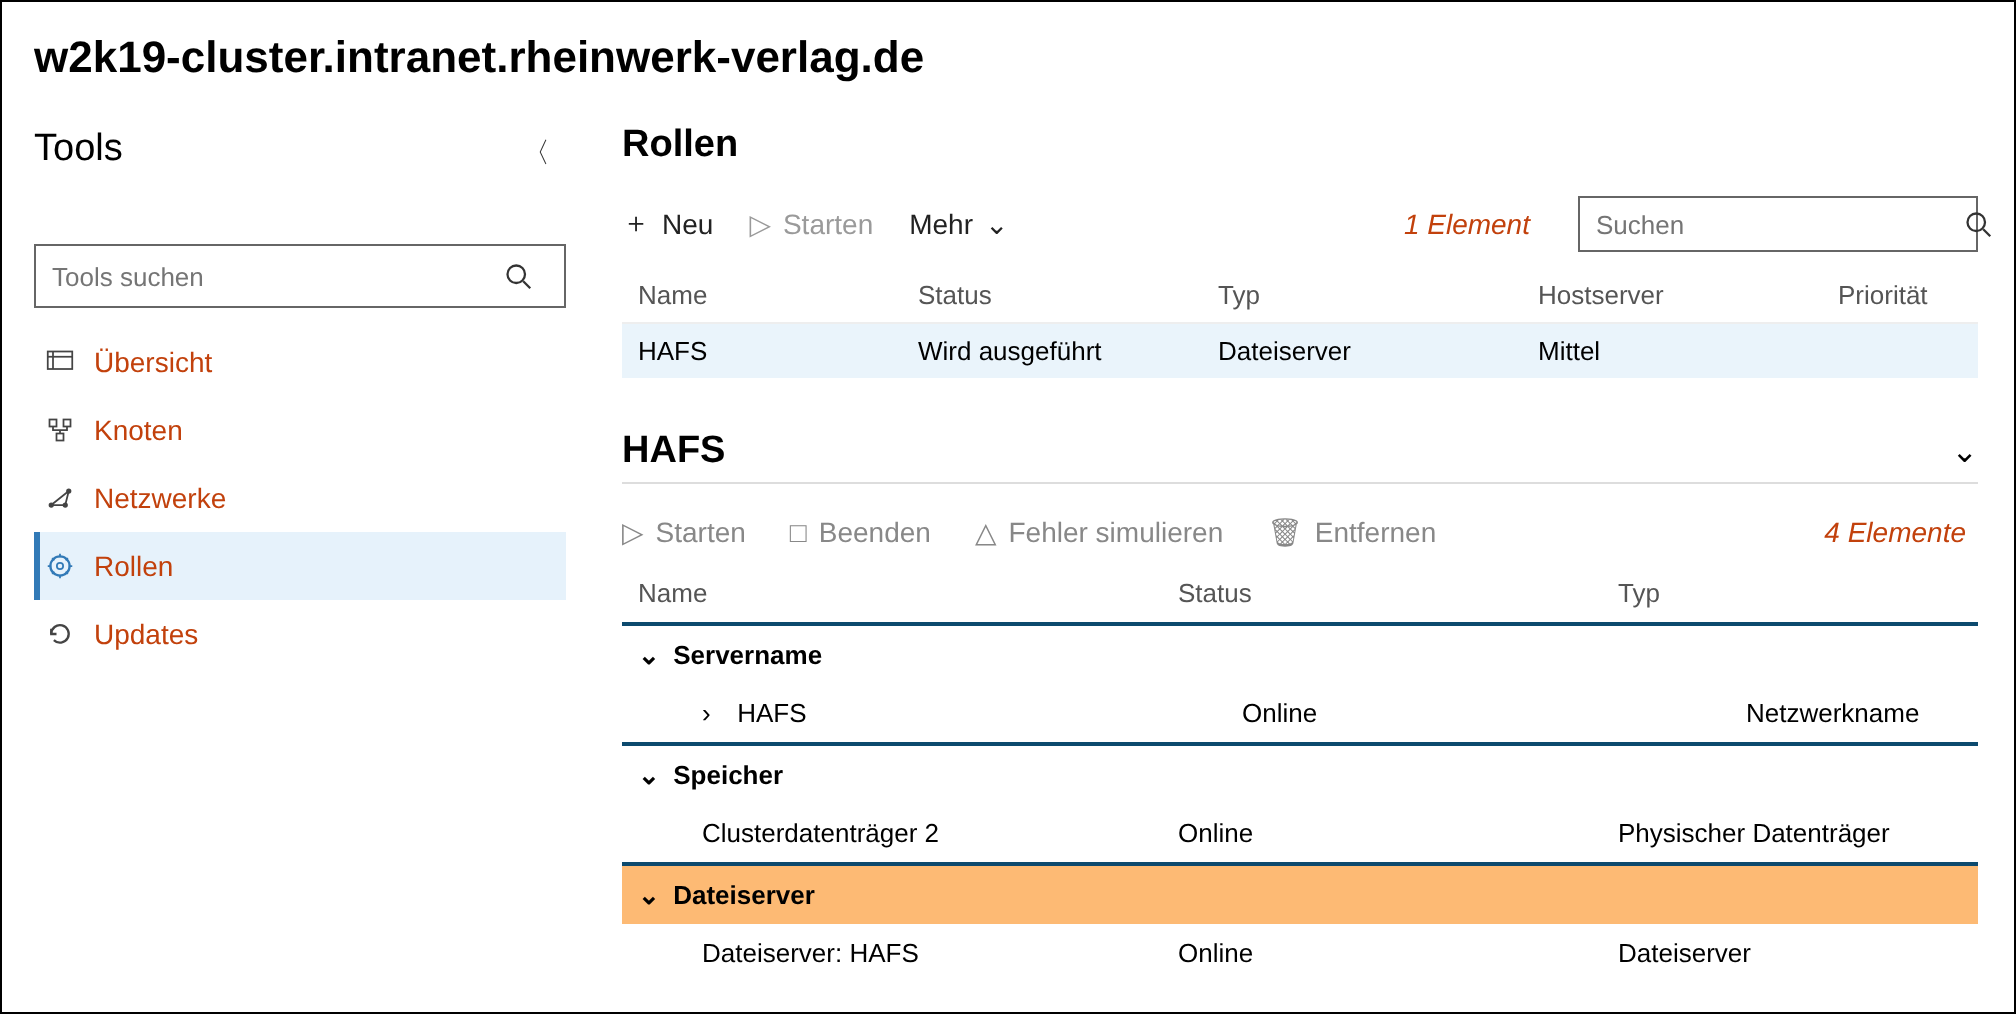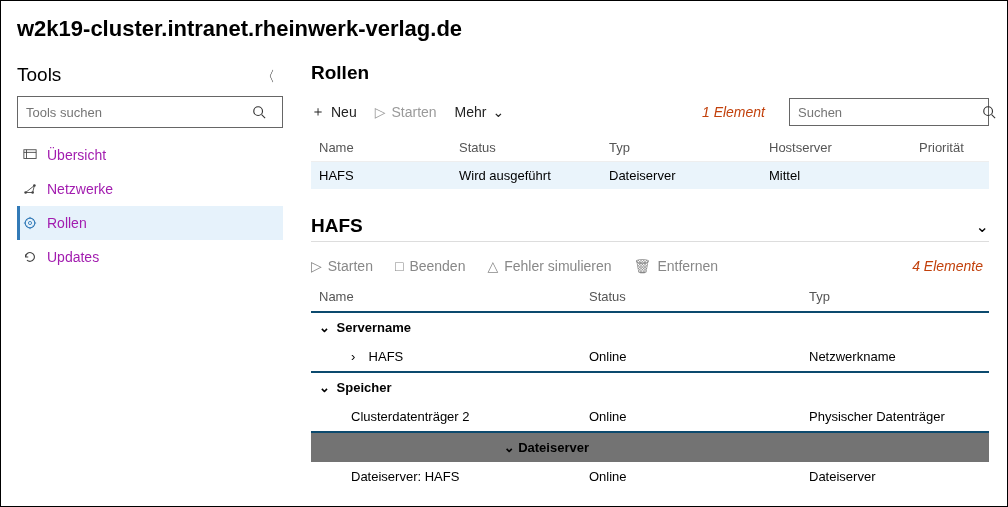--- a/index.html
+++ b/index.html
@@ -3,25 +3,25 @@
 <meta charset="utf-8">
 <style>
 * { box-sizing: border-box; margin: 0; padding: 0; font-family: "Segoe UI", sans-serif; }
 body { background: #fff; width: 1008px; height: 507px; border: 1px solid #000; overflow: hidden; }
 .header { padding: 15px 16px 6px 16px; font-size: 22px; font-weight: 700; }
 .layout { display: flex; height: calc(100% - 44px); }
 .sidebar { width: 294px; padding: 0 12px 0 16px; }
 .tools-head { display: flex; align-items: flex-end; justify-content: space-between; padding: 16px 4px 10px 0; }
 .tools-head h2 { font-size: 19px; font-weight: 400; }
 .collapse-caret { font-size: 14px; color: #333; padding-right: 4px; }
-.search-wrap { position: relative; border: 1px solid #666; height: 32px; display: flex; align-items: center; }
+.search-wrap { position: relative; border: 1px solid #666; height: 32px; display: flex; align-items: center; margin-top: 26px; }
 .search-wrap input { border: 0; outline: 0; flex: 1; padding: 0 8px; font-size: 13px; background: transparent; }
 .search-wrap .sicon { width: 30px; text-align: center; color: #333; font-size: 14px; }
 .nav { margin-top: 10px; }
-.nav-item { display: flex; align-items: center; height: 34px; padding: 0 6px; font-size: 14px; color: #a21caf; cursor: pointer; }
+.nav-item { display: flex; align-items: center; height: 34px; padding: 0 6px; font-size: 14px; color: #c2410c; cursor: pointer; }
 .nav-item .nicon { width: 24px; text-align: left; font-size: 14px; color: #444; }
 .nav-item.active { background: #e6f2fb; border-left: 3px solid #327ab7; padding-left: 3px; }
 .nav-item.active .nicon { color: #327ab7; }
 .main { flex: 1; padding: 14px 18px 0 16px; overflow: auto; }
 .main h2 { font-size: 19px; font-weight: 700; margin-bottom: 14px; }
 .toolbar { display: flex; align-items: center; gap: 18px; font-size: 14px; margin-bottom: 8px; }
 .tb-btn { display: flex; align-items: center; gap: 6px; color: #222; cursor: pointer; }
 .tb-btn.dis { color: #9a9a9a; }
 .tb-spacer { flex: 1; }
 .count { font-style: italic; color: #c2410c; margin-right: 6px; }
@@ -31,23 +31,23 @@
 .table-head { color: #555; border-bottom: 1px solid #eee; }
 .table-row { background: #eaf4fb; cursor: pointer; }
 .section2 { margin-top: 26px; }
 .sec2-head { display: flex; justify-content: space-between; align-items: center; border-bottom: 1px solid #ddd; padding-bottom: 4px; }
 .sec2-head h3 { font-size: 19px; font-weight: 700; }
 .toolbar2 { display: flex; align-items: center; gap: 22px; font-size: 14px; margin: 16px 0 8px 0; color: #888; }
 .toolbar2 .tb-btn { color: #888; }
 .tbl2-head, .tbl2-row, .tbl2-group { display: grid; grid-template-columns: 270px 220px 1fr; font-size: 13px; padding: 7px 8px; }
 .tbl2-head { color: #555; }
 .tbl2-group { font-weight: 700; border-top: 2px solid #0c4a6e; cursor: pointer; }
-.tbl2-group.sel { background: #737373; text-align: right; }
+.tbl2-group.sel { background: #fdba74; }
 .tbl2-row { padding-left: 40px; grid-template-columns: 238px 220px 1fr; }
-.tbl2-row.expandable { cursor: pointer; }
+.tbl2-row.expandable { cursor: pointer; gap: 32px; }
 .chev { display: inline-block; width: 14px; }
 svg { display: block; }
 </style>
 </head>
 <body>
 
 <div class="header">w2k19-cluster.intranet.rheinwerk-verlag.de</div>
 
 <div class="layout">
   <aside class="sidebar">
@@ -71,20 +71,31 @@
               <rect x="1" y="2" width="14" height="10" fill="none" stroke="#444"></rect>
               <line x1="1" y1="5" x2="15" y2="5" stroke="#444"></line>
               <line x1="4" y1="2" x2="4" y2="12" stroke="#444"></line>
             </svg>
           </span>
         <span>Übersicht</span>
       </div>
       <div class="nav-item">
         <span class="nicon">
             <svg width="14" height="14" viewBox="0 0 16 16">
+              <rect x="2" y="2" width="4" height="4" fill="none" stroke="#444"></rect>
+              <rect x="10" y="2" width="4" height="4" fill="none" stroke="#444"></rect>
+              <rect x="6" y="10" width="4" height="4" fill="none" stroke="#444"></rect>
+              <path d="M4 6 v2 h8 v-2 M8 8 v2" fill="none" stroke="#444"></path>
+            </svg>
+          </span>
+        <span>Knoten</span>
+      </div>
+      <div class="nav-item">
+        <span class="nicon">
+            <svg width="14" height="14" viewBox="0 0 16 16">
               <circle cx="3" cy="12" r="1.5" fill="#444"></circle>
               <circle cx="13" cy="4" r="1.5" fill="#444"></circle>
               <circle cx="11" cy="12" r="1.5" fill="#444"></circle>
               <path d="M3 12 L13 4 M3 12 L11 12 M13 4 L11 12" stroke="#444" fill="none"></path>
             </svg>
           </span>
         <span>Netzwerke</span>
       </div>
       <div class="nav-item active">
         <span class="nicon">

